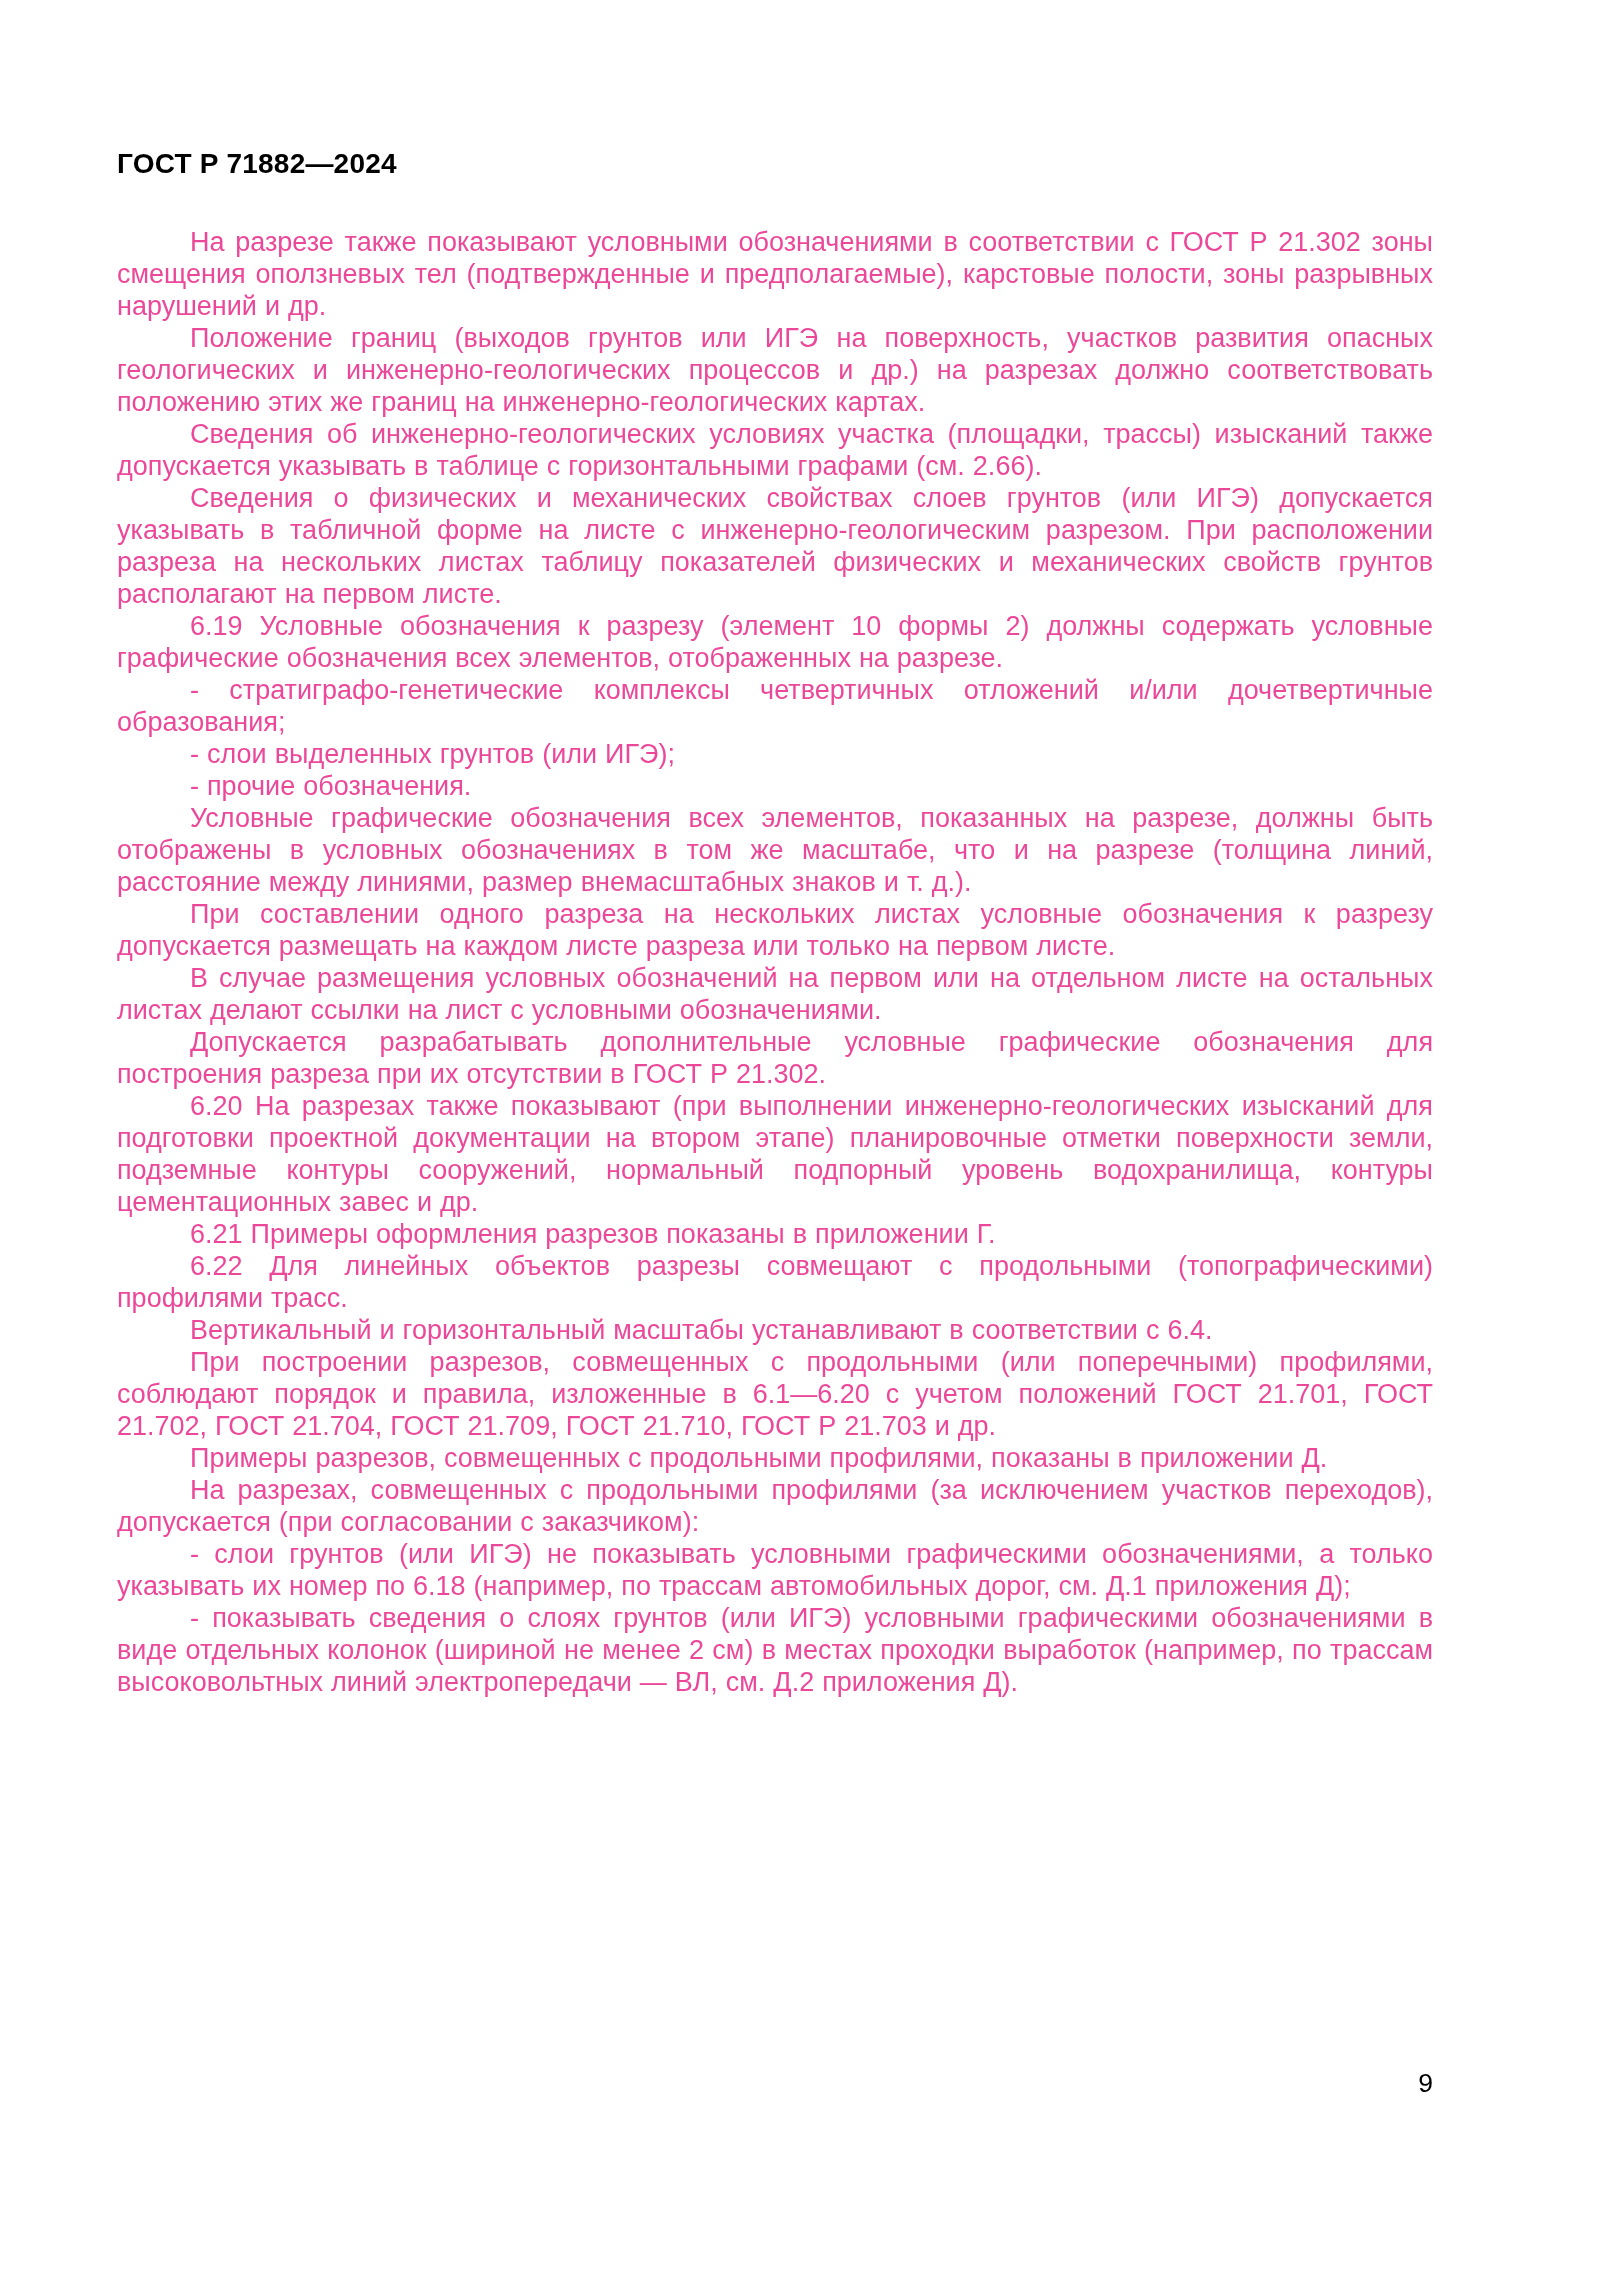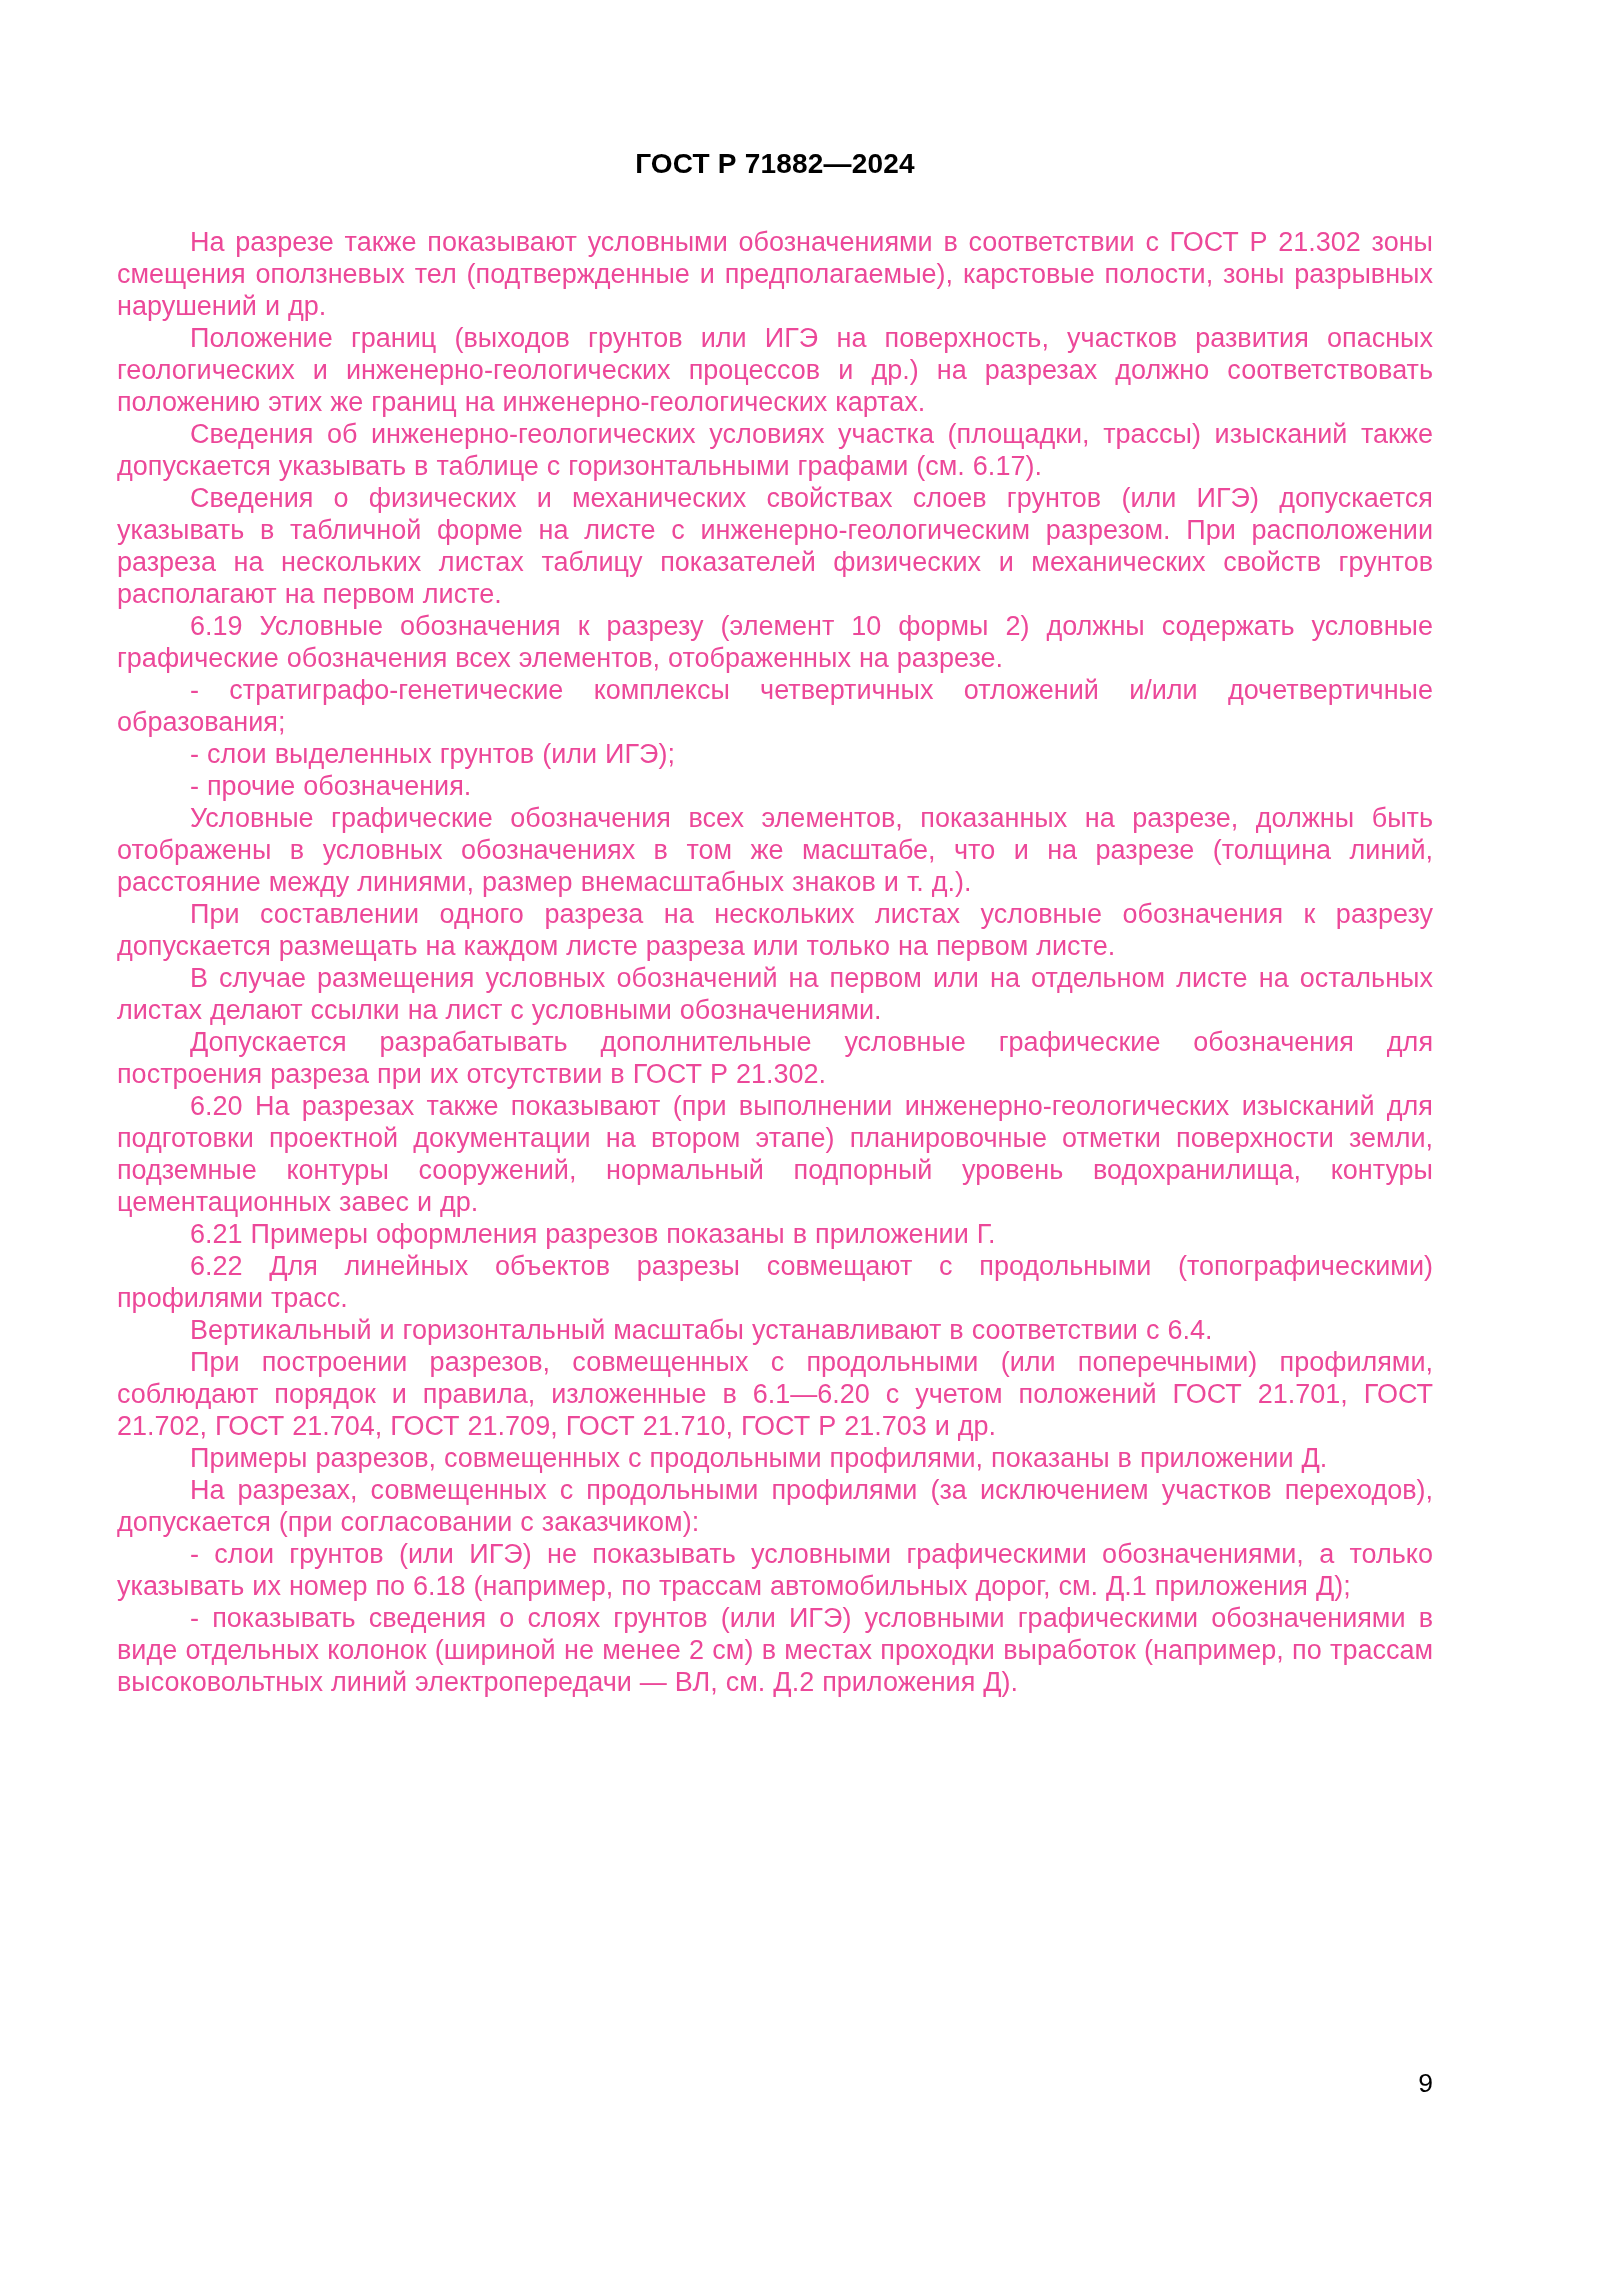--- a/index.html
+++ b/index.html
@@ -18,21 +18,21 @@
   .page {
     position: absolute;
     inset: 0;
     background: #ffffff;
   }
   .page-header {
     position: absolute;
     top: 147px;
     left: 117px;
     width: 1316px;
-    text-align: center;
+    text-align: left;
     font-weight: bold;
     font-size: 28px;
     line-height: 33px;
     letter-spacing: 0.2px;
     color: #000000;
   }
   .content {
     position: absolute;
     top: 226px;
     left: 117px;
@@ -61,21 +61,21 @@
 </head>
 <body>
 
 <div class="page">
 
   <div class="page-header">ГОСТ Р 71882—2024</div>
 
   <div class="content">
     <p class="para">На разрезе также показывают условными обозначениями в соответствии с ГОСТ Р 21.302 зоны смещения оползневых тел (подтвержденные и предполагаемые), карстовые полости, зоны разрывных нарушений и др.</p>
     <p class="para">Положение границ (выходов грунтов или ИГЭ на поверхность, участков развития опасных геологических и инженерно-геологических процессов и др.) на разрезах должно соответствовать положению этих же границ на инженерно-геологических картах.</p>
-    <p class="para">Сведения об инженерно-геологических условиях участка (площадки, трассы) изысканий также допускается указывать в таблице с горизонтальными графами (см. 6.17).</p>
+    <p class="para">Сведения об инженерно-геологических условиях участка (площадки, трассы) изысканий также допускается указывать в таблице с горизонтальными графами (см. 2.66).</p>
     <p class="para">Сведения о физических и механических свойствах слоев грунтов (или ИГЭ) допускается указывать в табличной форме на листе с инженерно-геологическим разрезом. При расположении разреза на нескольких листах таблицу показателей физических и механических свойств грунтов располагают на первом листе.</p>
     <p class="para">6.19 Условные обозначения к разрезу (элемент 10 формы 2) должны содержать условные графические обозначения всех элементов, отображенных на разрезе.</p>
     <p class="para">- стратиграфо-генетические комплексы четвертичных отложений и/или дочетвертичные образования;</p>
     <p class="para">- слои выделенных грунтов (или ИГЭ);</p>
     <p class="para">- прочие обозначения.</p>
     <p class="para">Условные графические обозначения всех элементов, показанных на разрезе, должны быть отображены в условных обозначениях в том же масштабе, что и на разрезе (толщина линий, расстояние между линиями, размер внемасштабных знаков и т. д.).</p>
     <p class="para">При составлении одного разреза на нескольких листах условные обозначения к разрезу допускается размещать на каждом листе разреза или только на первом листе.</p>
     <p class="para">В случае размещения условных обозначений на первом или на отдельном листе на остальных листах делают ссылки на лист с условными обозначениями.</p>
     <p class="para">Допускается разрабатывать дополнительные условные графические обозначения для построения разреза при их отсутствии в ГОСТ Р 21.302.</p>
     <p class="para">6.20 На разрезах также показывают (при выполнении инженерно-геологических изысканий для подготовки проектной документации на втором этапе) планировочные отметки поверхности земли, подземные контуры сооружений, нормальный подпорный уровень водохранилища, контуры цементационных завес и др.</p>

